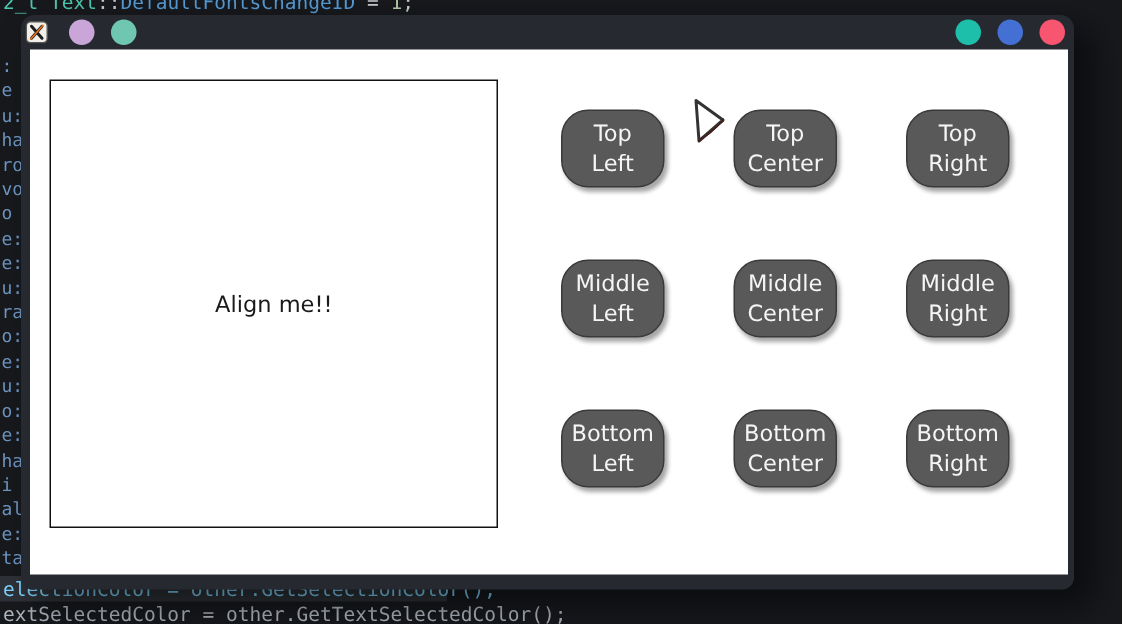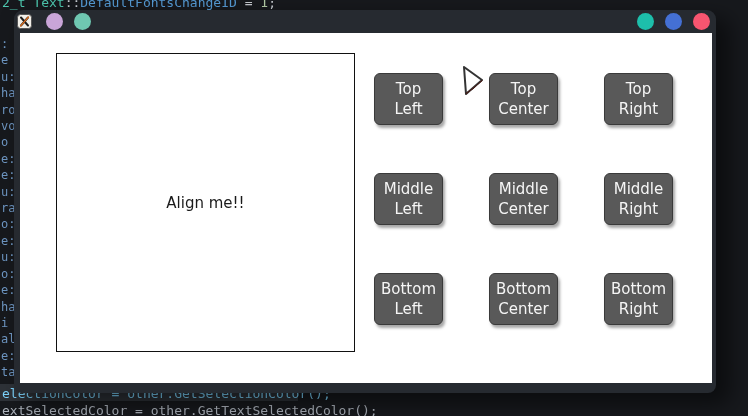--- a/index.html
+++ b/index.html
@@ -25,25 +25,25 @@
   .titlebar { position:absolute; left:0; top:0; right:0; height:23px; display:flex; align-items:center;
               padding:0 6px 0 3px; border-radius:9px 9px 0 0; }
   .app-icon { width:15px; height:15px; margin-right:14px; flex:0 0 auto; }
   .dot { width:17px; height:17px; border-radius:50%; flex:0 0 auto; }
   .dot + .dot { margin-left:11px; }
   .dots-right { margin-left:auto; display:flex; }
 
   .content { position:absolute; left:6px; right:4px; top:23px; bottom:10px; background:#ffffff; }
 
   .align-box { position:absolute; left:13px; top:20px; width:299px; height:299px;
-               border:1px solid #111; display:flex; align-items:center; justify-content:center;margin-left:23px; }
+               border:1px solid #111; display:flex; align-items:center; justify-content:center; }
   .align-box span { font-size:15px; color:#1a1a1a; }
 
   .btn { position:absolute; width:69px; height:52px; background:#595959; border:1px solid #3a3a3a;
-         border-radius:6px; color:#f5f5f5; font-size:15px; line-height:20px; text-align:center;
+         border-radius:18px; color:#f5f5f5; font-size:15px; line-height:20px; text-align:center;
          display:flex; flex-direction:column; align-items:center; justify-content:center;
          box-shadow:2px 3px 3px rgba(0,0,0,0.35); cursor:pointer; font-family:"DejaVu Sans", sans-serif; }
   .b1{left:354px;top:40px} .b2{left:469px;top:40px} .b3{left:584px;top:40px}
   .b4{left:354px;top:140px}.b5{left:469px;top:140px}.b6{left:584px;top:140px}
   .b7{left:354px;top:240px}.b8{left:469px;top:240px}.b9{left:584px;top:240px}
 
   .cursor { position:absolute; left:441px; top:33px; width:24px; height:30px; z-index:9; }
 </style>
 </head>
 <body>

